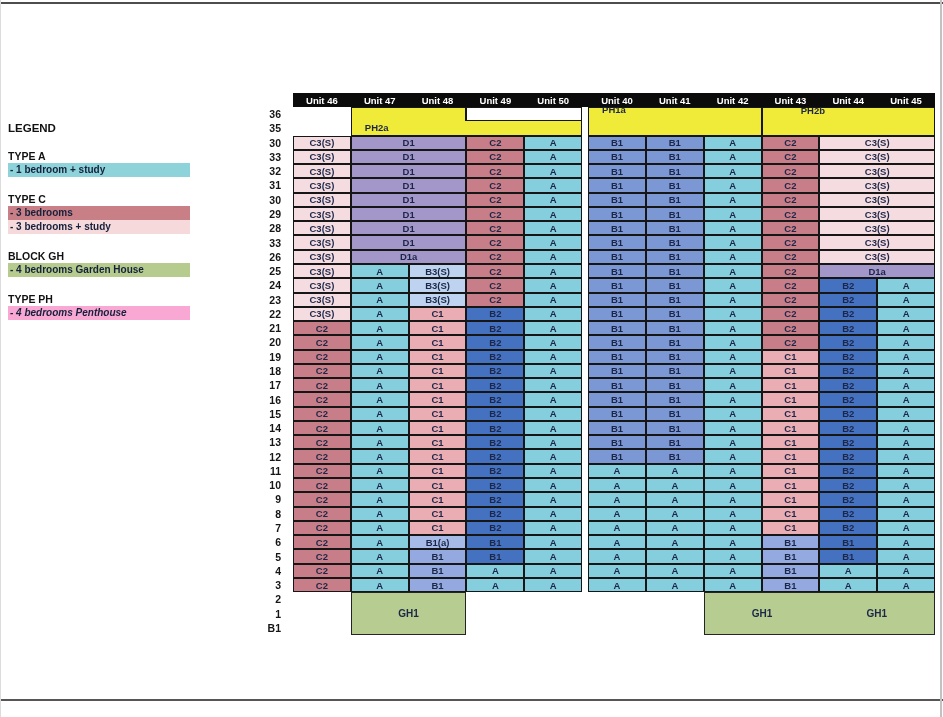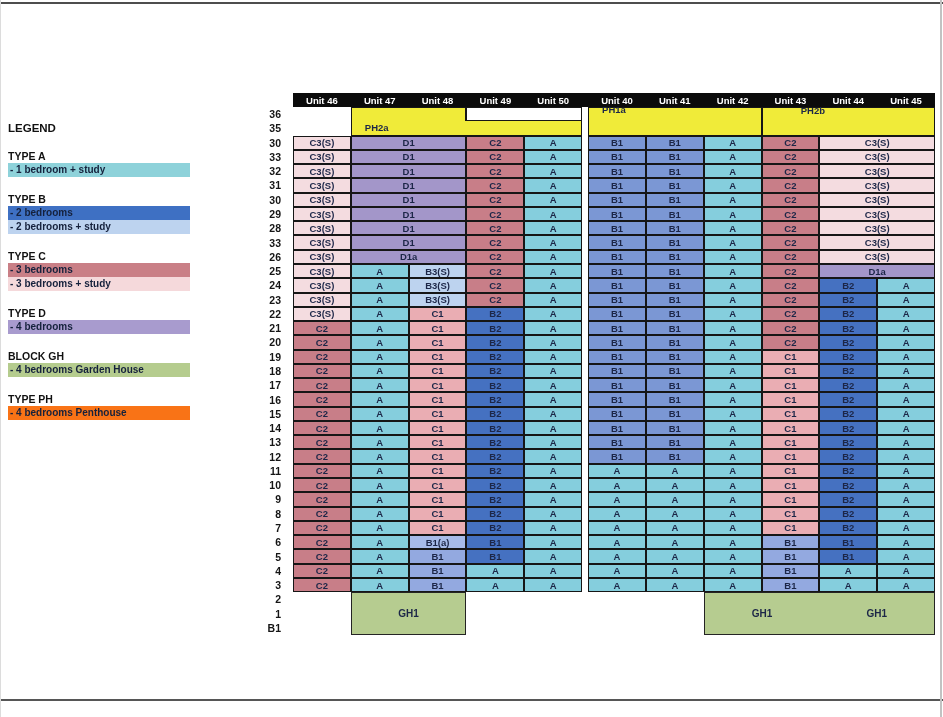--- a/index.html
+++ b/index.html
@@ -48,40 +48,31 @@
 
 
   <div class="legend-wrap">
     <div class="legend-heading">LEGEND</div>
     <div>
         <div class="legend-group">
           <div class="legend-type-label">TYPE A</div>
           <div class="legend-swatch" style="background: rgb(142, 210, 218);">- 1 bedroom + study</div>
         </div>
         <div class="legend-group">
-          <div class="legend-type-label">TYPE B</div>
-          <div class="legend-swatch" style="background: rgb(62, 112, 195);">- 2 bedrooms</div>
-          <div class="legend-swatch" style="background: rgb(189, 211, 239);">- 2 bedrooms + study</div>
-        </div>
-        <div class="legend-group">
           <div class="legend-type-label">TYPE C</div>
           <div class="legend-swatch" style="background: rgb(201, 127, 134);">- 3 bedrooms</div>
           <div class="legend-swatch" style="background: rgb(245, 217, 219);">- 3 bedrooms + study</div>
-        </div>
-        <div class="legend-group">
-          <div class="legend-type-label">TYPE D</div>
-          <div class="legend-swatch" style="background: rgb(168, 155, 206);">- 4 bedrooms</div>
         </div>
         <div class="legend-group">
           <div class="legend-type-label">BLOCK GH</div>
           <div class="legend-swatch" style="background: rgb(181, 204, 142);">- 4 bedrooms Garden House</div>
         </div>
         <div class="legend-group">
           <div class="legend-type-label">TYPE PH</div>
-          <div class="legend-swatch" style="background: #f97316;">- 4 bedrooms Penthouse</div>
+          <div class="legend-swatch" style="background: #f9a8d4; font-style: italic;">- 4 bedrooms Penthouse</div>
         </div>
       </div>
   </div>
 
   <div class="floor-axis">
       <div class="floor-label">36</div>
       <div class="floor-label">35</div>
       <div class="floor-label">30</div>
       <div class="floor-label">33</div>
       <div class="floor-label">32</div>

